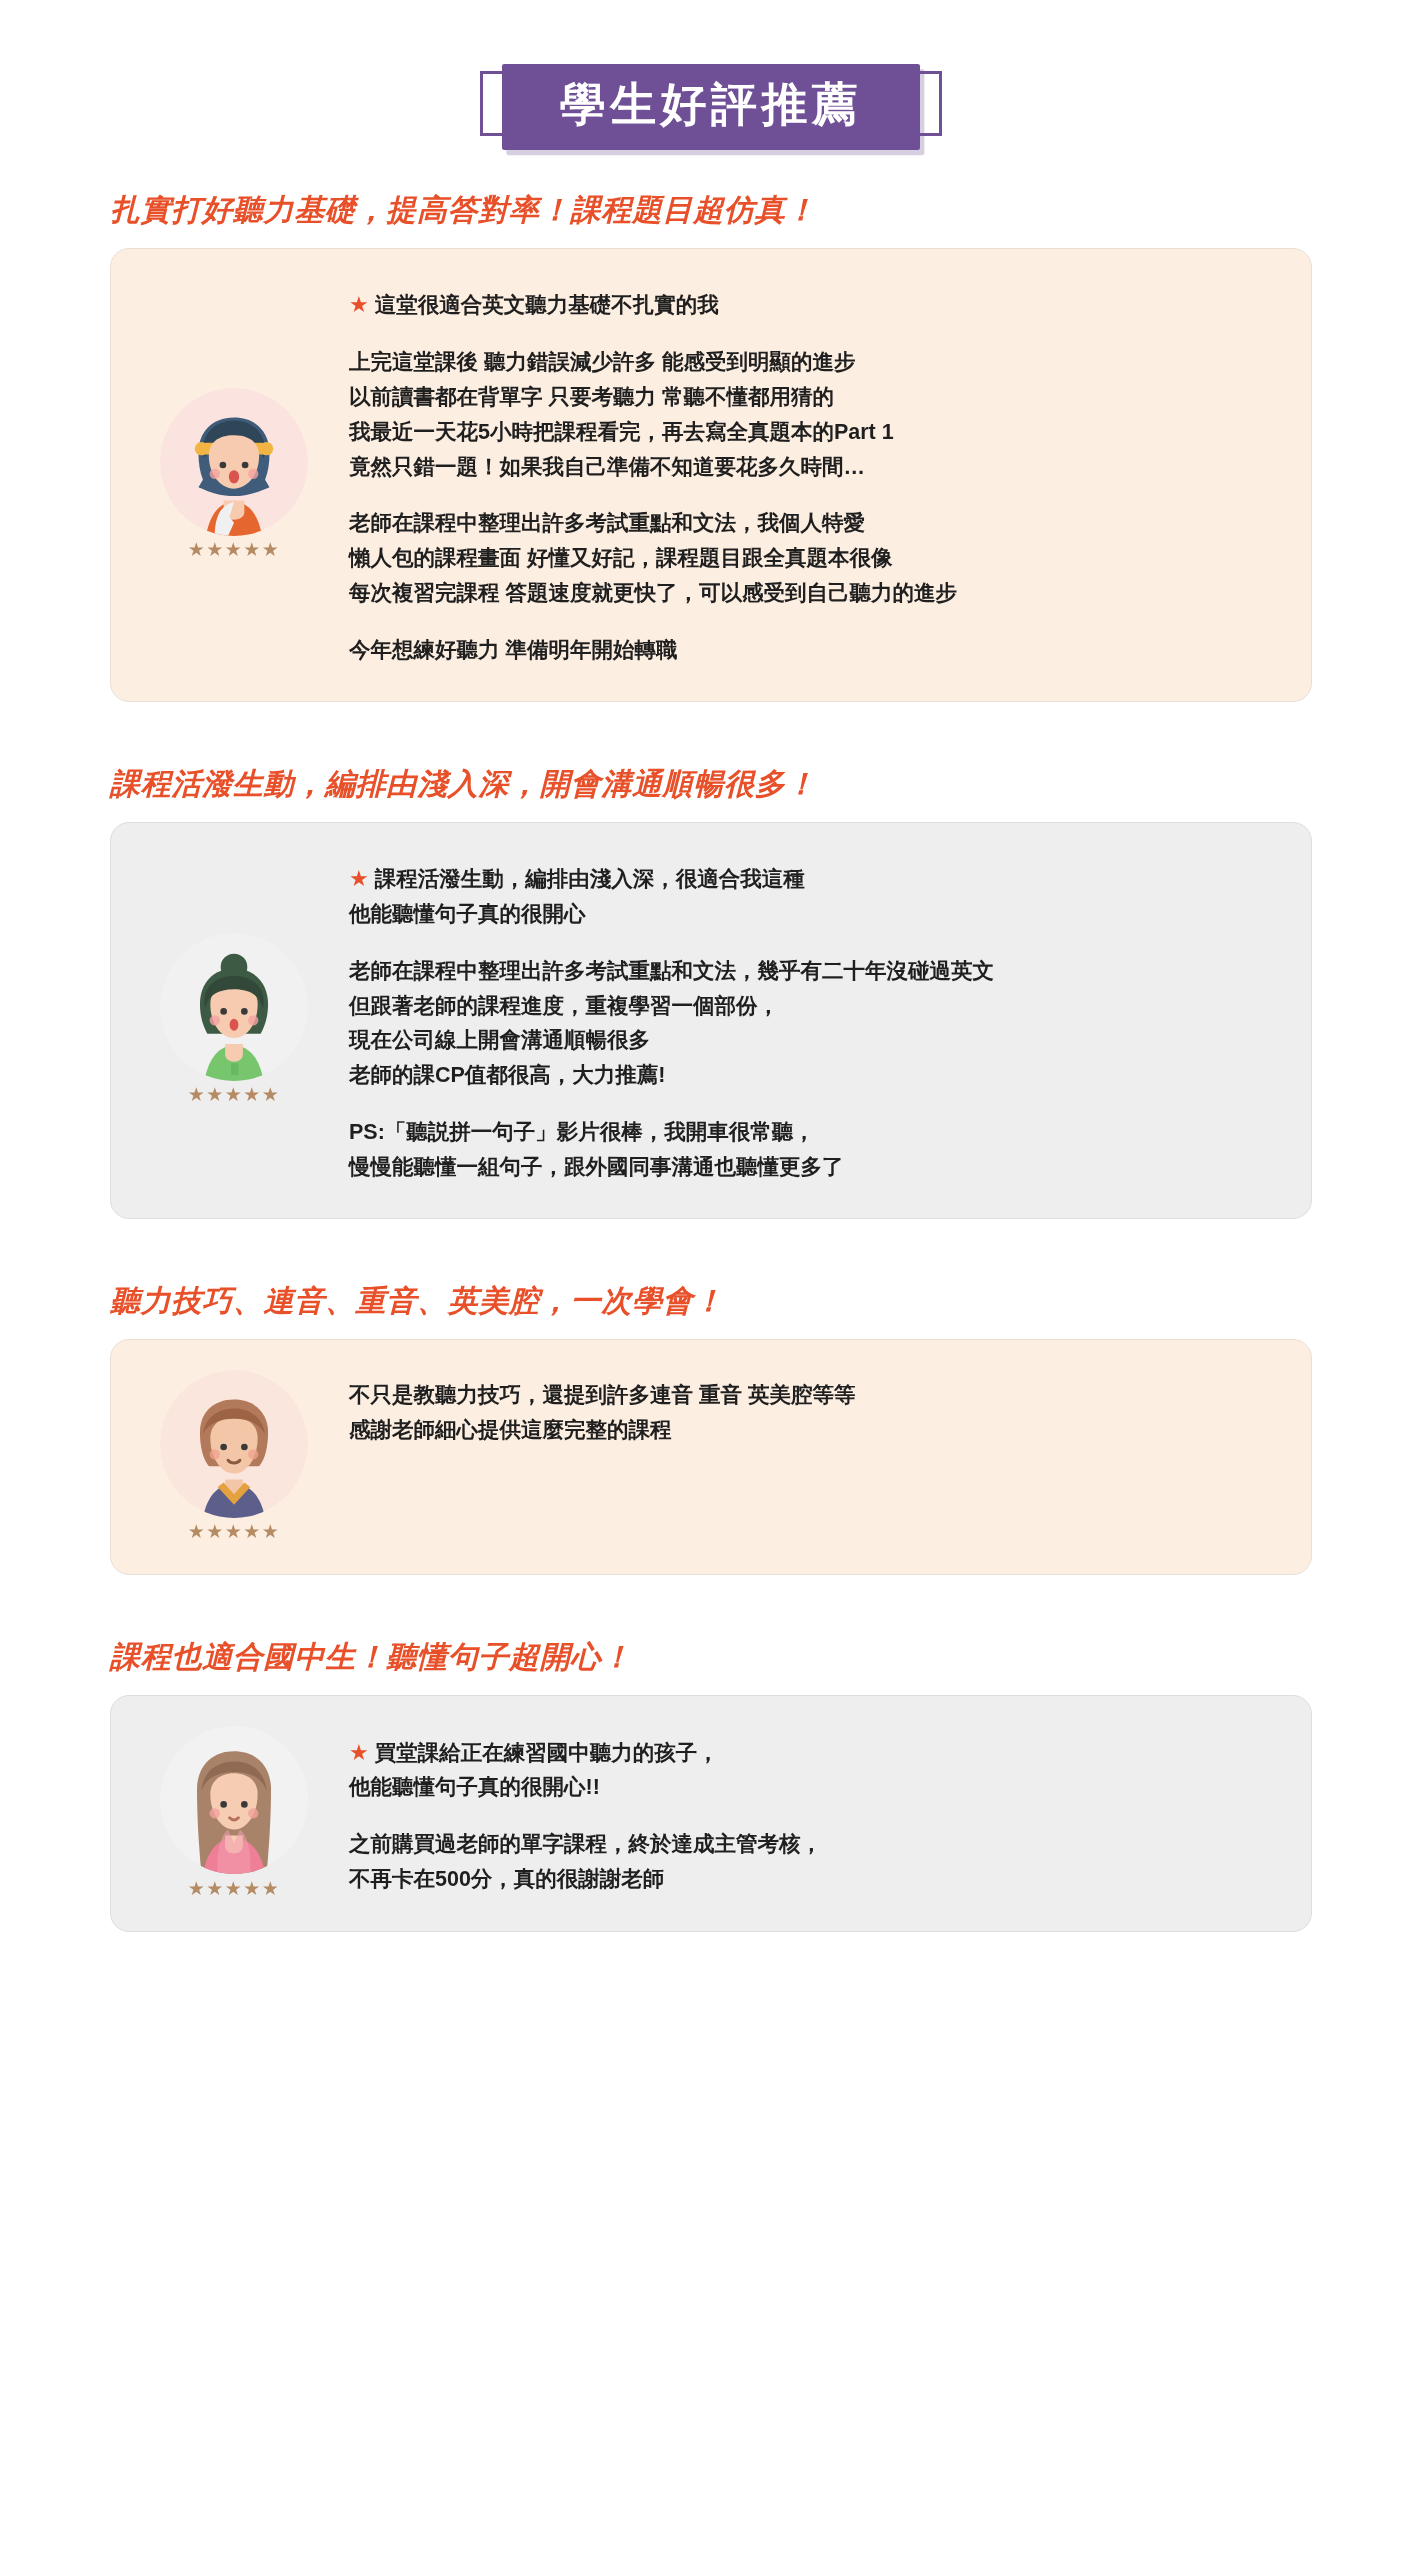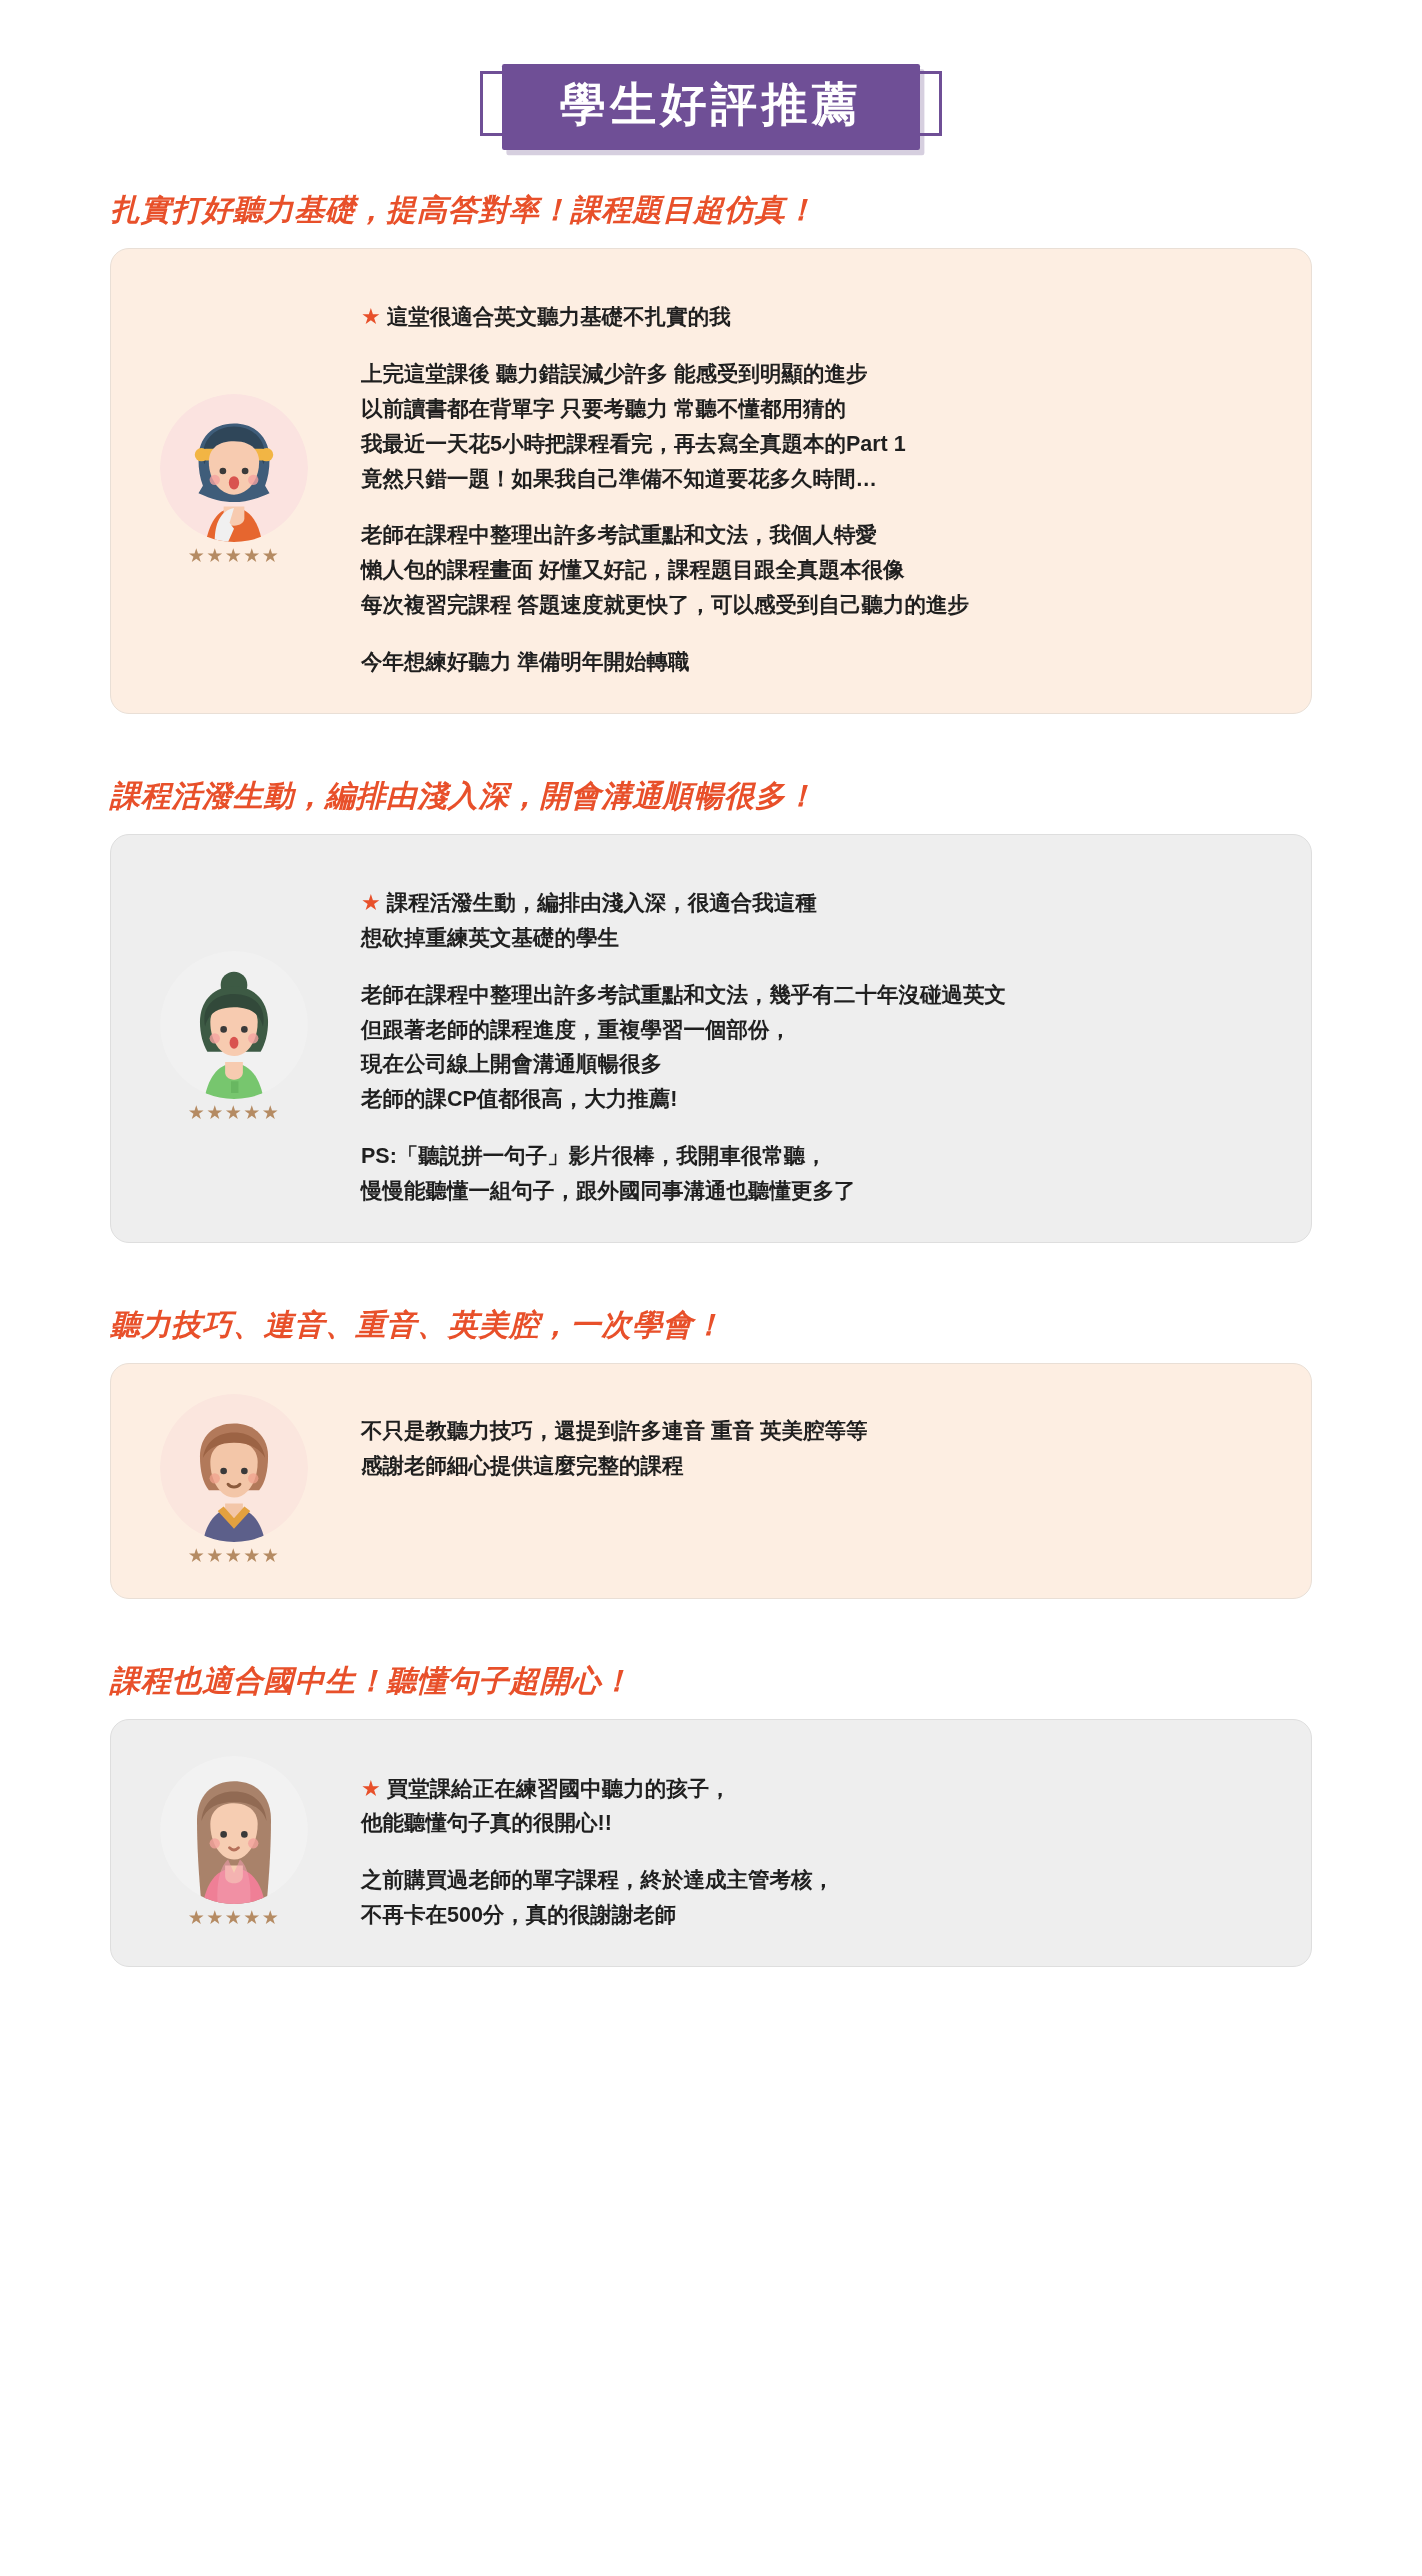--- a/index.html
+++ b/index.html
@@ -138,21 +138,21 @@
 
   
   .review-body {
     flex: 1 1 auto;
     font-size: 21.5px;
     line-height: 1.62;
     color: #1f1f1f;
     font-weight: bold;
     padding-top: 4.4px;
   }
-  .review-body p { margin: 16px; }
+  .review-body p { margin: 4px; }
   .review-body .para { margin-bottom: 22px; }
   .review-body .para:last-child { margin-bottom: 0; }
   .star-lead {
     color: #e8502a;
     font-size: 22px;
     margin-right: 6px;
   }
 
   
   .gap-lg { height: 34px; }
@@ -238,21 +238,21 @@
             <path d="M60 200c6-34 22-48 40-48s34 14 40 48z" fill="#77c66e"></path>
             <path d="M88 150h24v14c0 6-5 10-12 10s-12-4-12-10z" fill="#f7cbb0"></path>
             <path d="M96 176h10v16h-10z" fill="#5fae58" opacity="0.6"></path>
           </svg>
         </div>
         <div class="stars">★★★★★</div>
       </div>
       <div class="review-body">
         <p class="para">
           <span class="star-lead">★</span><span>課程活潑生動，編排由淺入深，很適合我這種</span><br>
-          <span>想砍掉重練英文基礎的學生</span>
+          <span>他能聽懂句子真的很開心</span>
         </p>
         <p class="para">
           <span>老師在課程中整理出許多考試重點和文法，幾乎有二十年沒碰過英文</span><br>
           <span>但跟著老師的課程進度，重複學習一個部份，</span><br>
           <span>現在公司線上開會溝通順暢很多</span><br>
           <span>老師的課CP值都很高，大力推薦!</span>
         </p>
         <p class="para">
           <span>PS:「聽説拼一句子」影片很棒，我開車很常聽，</span><br>
           <span>慢慢能聽懂一組句子，跟外國同事溝通也聽懂更多了</span>

